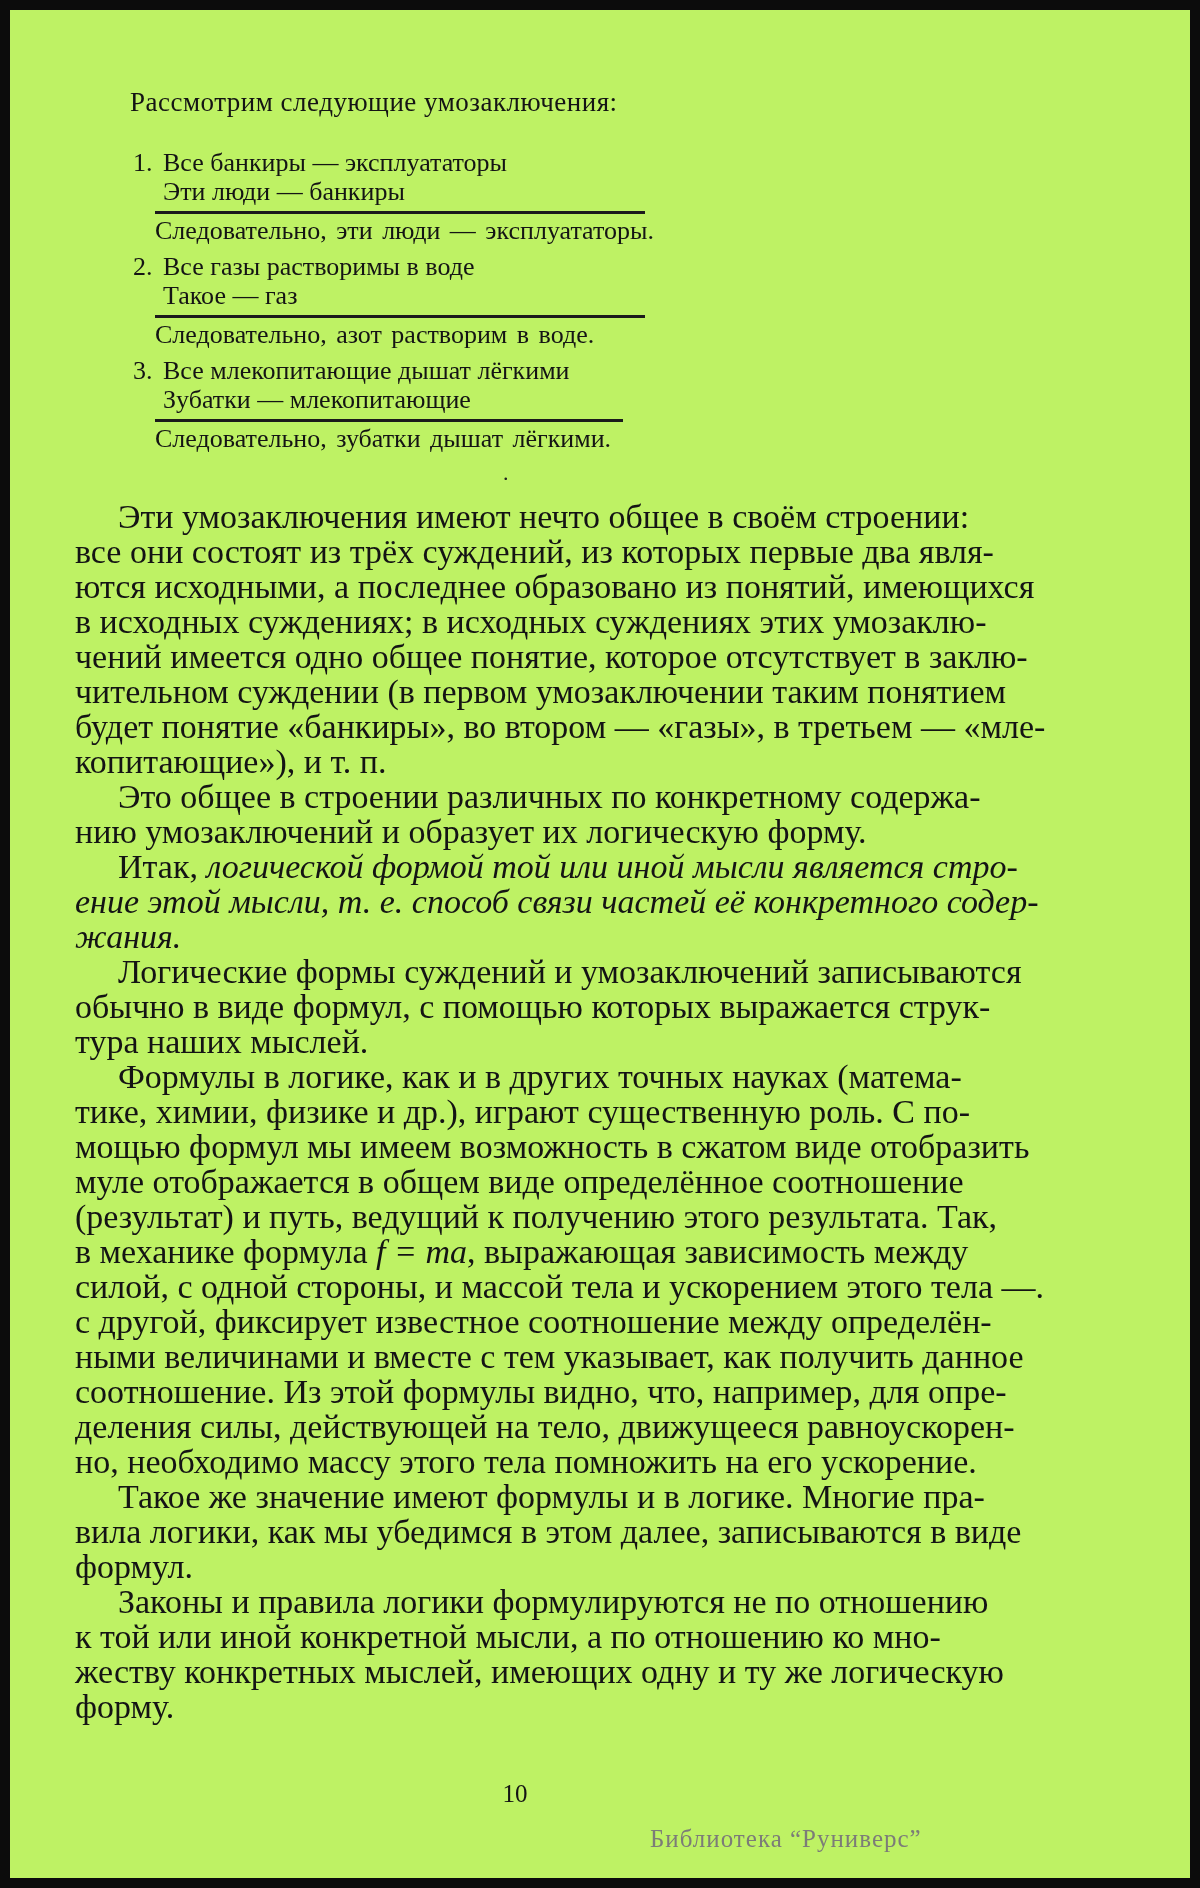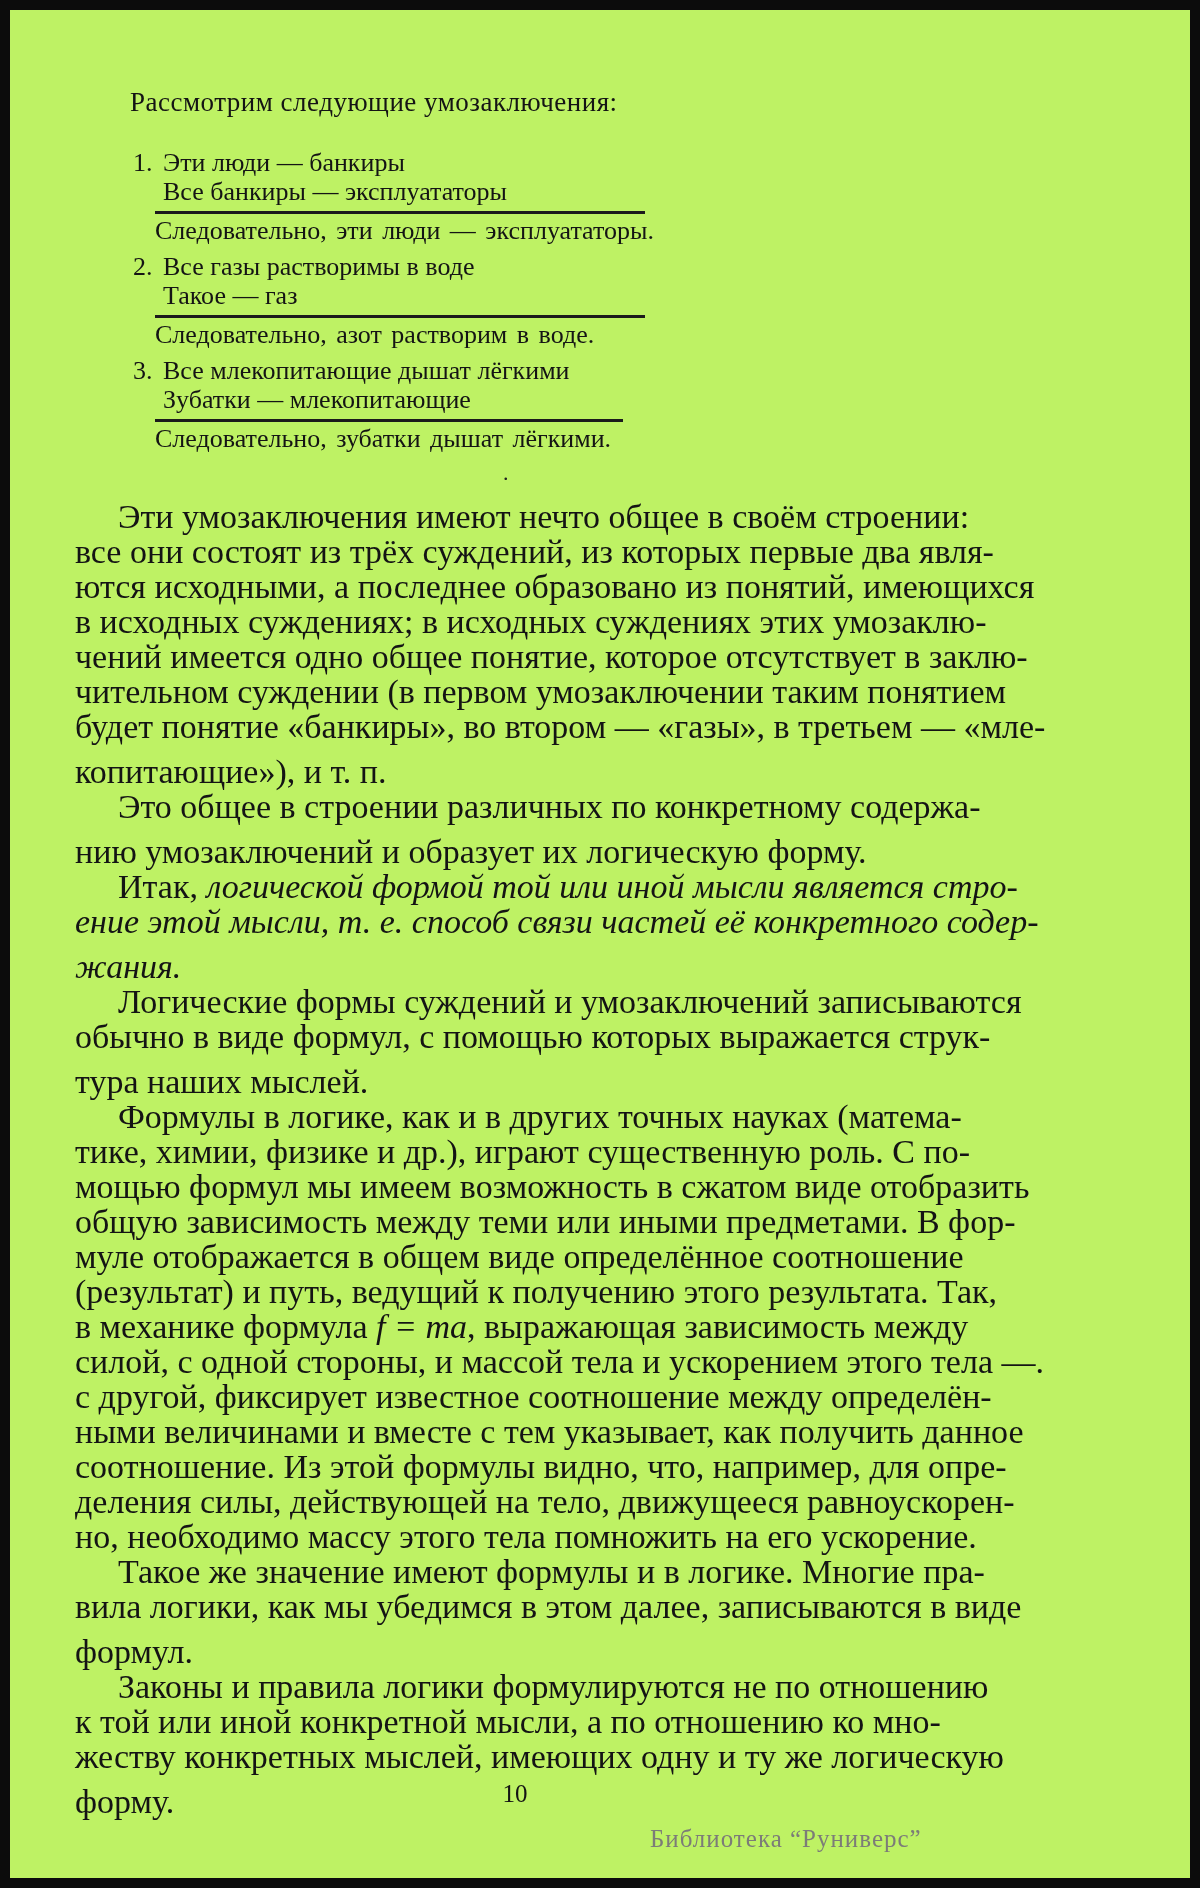--- a/index.html
+++ b/index.html
@@ -49,21 +49,21 @@
     width: 855px;
     font-size: 34px;
   }
   .line {
     height: 35px;
     line-height: 35px;
     text-align: justify;
     text-align-last: justify;
     white-space: nowrap;
   }
-  .line.last { text-align: left; text-align-last: left; margin-top: 10px; }
+  .line.last { text-align: left; text-align-last: left; }
   .line.indent { padding-left: 43px; }
   .it { font-style: italic; }
   
   .page-number {
     position: absolute;
     top: 1770px; left: 0;
     width: 1010px;
     text-align: center;
     font-size: 25px;
   }
@@ -79,22 +79,22 @@
 </head>
 <body>
 
 <div class="page">
 
   <div class="intro-heading">Рассмотрим следующие умозаключения:</div>
 
   <div class="syllogisms">
     <div class="syllogism">
       <span class="num">1.</span>
+      <div class="premise">Все банкиры — эксплуататоры</div>
       <div class="premise">Эти люди — банкиры</div>
-      <div class="premise">Все банкиры — эксплуататоры</div>
       <div class="inference-rule"></div>
       <div class="conclusion">Следовательно, эти люди — эксплуататоры.</div>
     </div>
     <div class="syllogism">
       <span class="num">2.</span>
       <div class="premise">Все газы растворимы в воде</div>
       <div class="premise">Такое — газ</div>
       <div class="inference-rule"></div>
       <div class="conclusion">Следовательно, азот растворим в воде.</div>
     </div>
@@ -136,21 +136,20 @@
     <div>
       <div class="line indent">Логические формы суждений и умозаключений записываются</div>
       <div class="line">обычно в виде формул, с помощью которых выражается струк-</div>
       <div class="line last">тура наших мыслей.</div>
     </div>
 
     <div>
       <div class="line indent">Формулы в логике, как и в других точных науках (матема-</div>
       <div class="line">тике, химии, физике и др.), играют существенную роль. С по-</div>
       <div class="line">мощью формул мы имеем возможность в сжатом виде отобразить</div>
-      <div class="line">общую зависимость между теми или иными предметами. В фор-</div>
       <div class="line">муле отображается в общем виде определённое соотношение</div>
       <div class="line">(результат) и путь, ведущий к получению этого результата. Так,</div>
       <div class="line"><span>в механике формула </span><span class="it">f = ma</span><span>, выражающая зависимость между</span></div>
       <div class="line">силой, с одной стороны, и массой тела и ускорением этого тела —.</div>
       <div class="line">с другой, фиксирует известное соотношение между определён-</div>
       <div class="line">ными величинами и вместе с тем указывает, как получить данное</div>
       <div class="line">соотношение. Из этой формулы видно, что, например, для опре-</div>
       <div class="line">деления силы, действующей на тело, движущееся равноускорен-</div>
       <div class="line">но, необходимо массу этого тела помножить на его ускорение.</div>
     </div>

